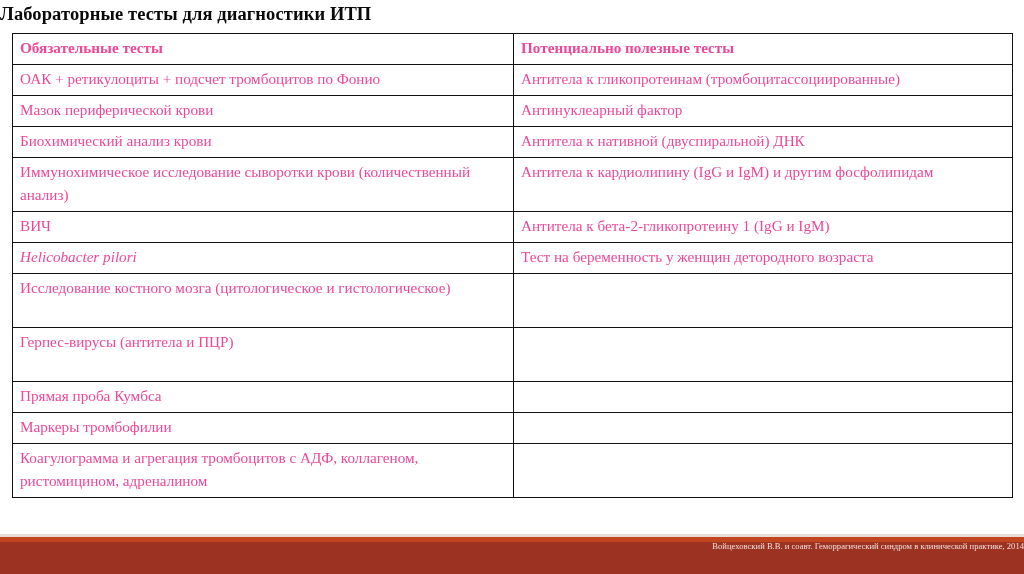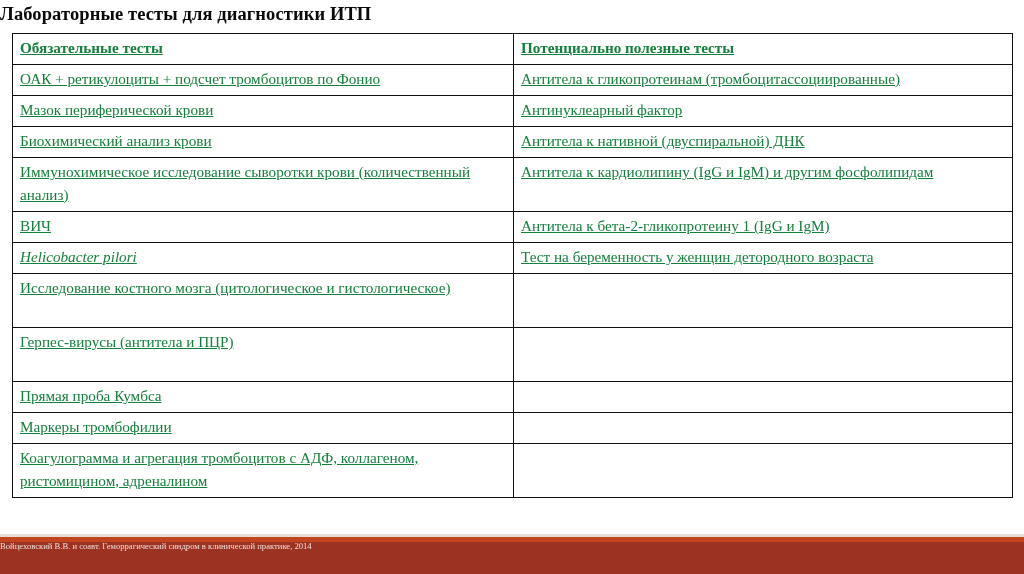--- a/index.html
+++ b/index.html
@@ -54,24 +54,23 @@
 
   table.lab-table col.c1 { width: 501px; }
   table.lab-table col.c2 { width: 499px; }
 
   table.lab-table th,
   table.lab-table td {
     border: 1.2px solid #111111;
     padding: 3px 6px 3px 7px;
     font-size: 15.2px;
     line-height: 22.5px;
-    color: #15803d;
+    color: #ec4899;
     vertical-align: top;
     text-align: left;
-    text-decoration: underline;
   }
 
   table.lab-table th {
     font-weight: bold;
     height: 24px;
   }
 
   td.justify,
   th.justify {
     text-align: justify;
@@ -110,21 +109,21 @@
     top: 3px;
     width: 1024px;
     height: 5px;
     background: #c1451f;
   }
   .footer-note {
     position: absolute;
     left: 0;
     top: 540px;
     width: 1024px;
-    text-align: left;
+    text-align: right;
     padding-right: 0;
     box-sizing: border-box;
     font-size: 8.6px;
     line-height: 13px;
     color: #f0dfdb;
     font-family: "Liberation Serif", "DejaVu Serif", serif;
     white-space: nowrap;
   }
 </style>
 </head>

